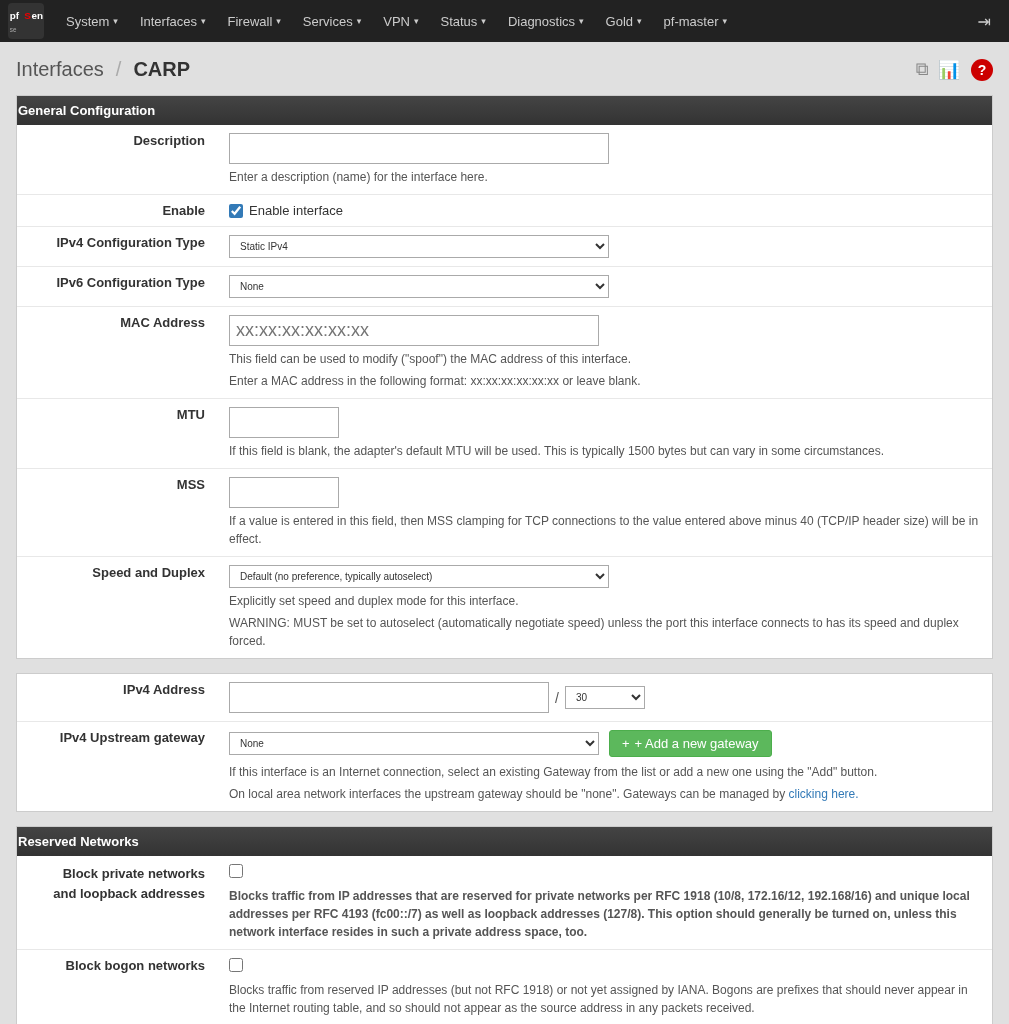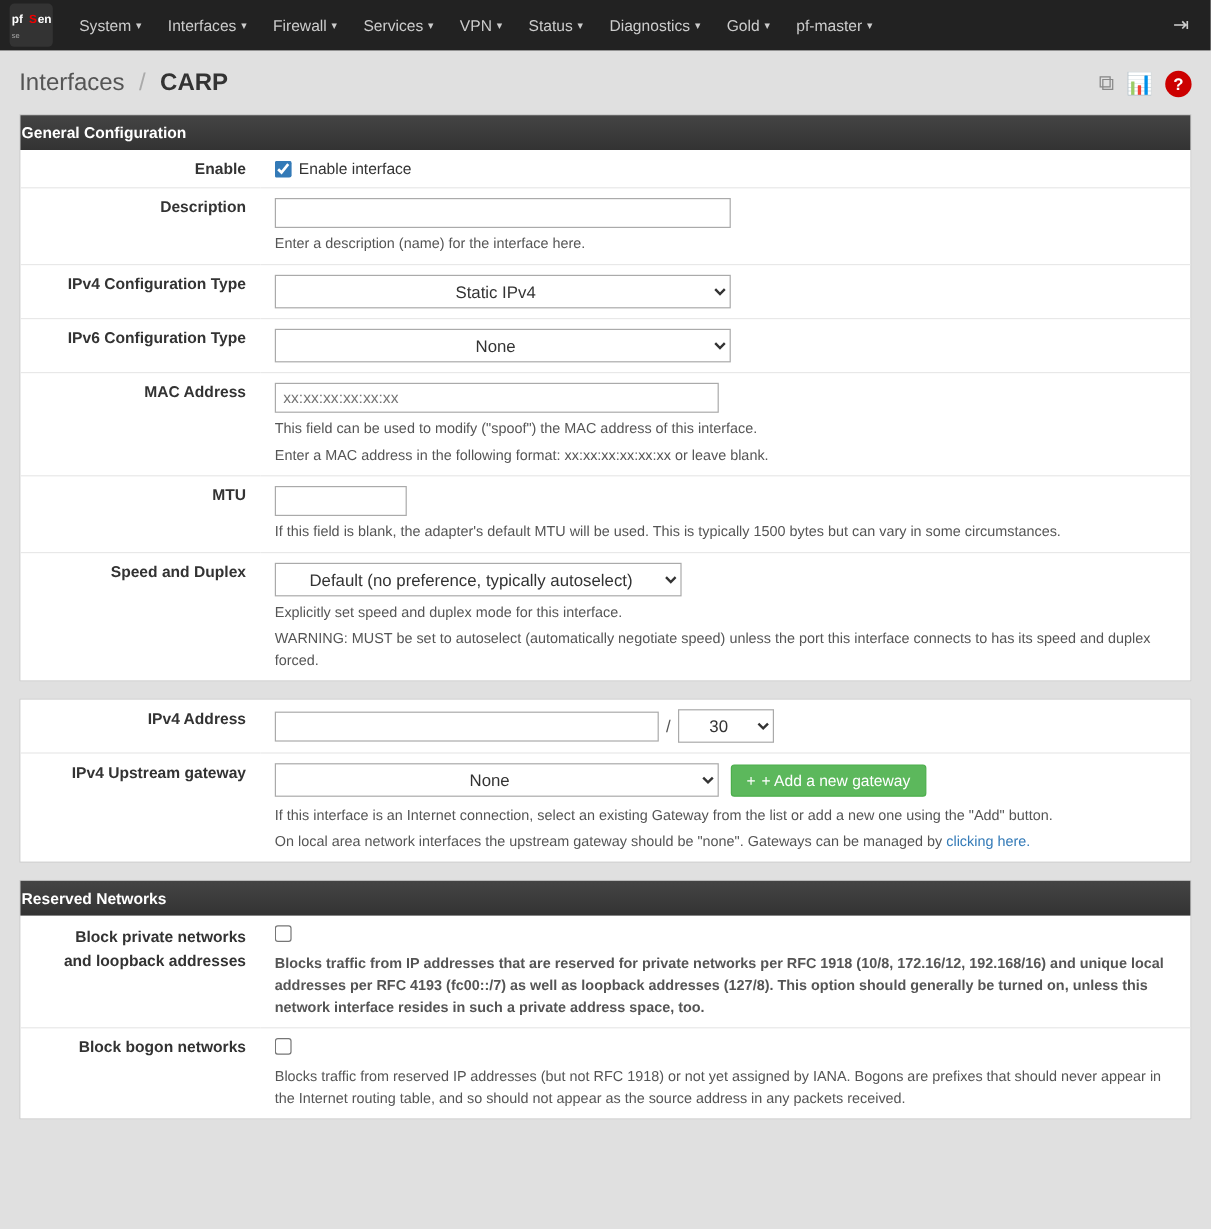--- a/index.html
+++ b/index.html
@@ -29,27 +29,27 @@
     .panel-heading { background: linear-gradient(to bottom, #444, #333); color: #fff; font-size: 13px; font-weight: bold; padding: 7px 1px; }
     .form-table { width: 100%; border-collapse: collapse; }
     .form-table td { padding: 8px 12px; vertical-align: top; border-bottom: 1px solid #e8e8e8; }
     .form-table tr:last-child td { border-bottom: none; }
     .label-cell { width: 200px; text-align: right; font-weight: bold; padding-right: 16px; vertical-align: middle; font-size: 13px; }
     .label-cell-top { width: 200px; text-align: right; font-weight: bold; padding-right: 16px; vertical-align: top; padding-top: 10px; font-size: 13px; }
     .help-text { font-size: 12px; color: #555; margin-top: 4px; line-height: 1.5; }
 
     
     input[type="text"], input[type="number"] {
-      border: 1px solid #aaa; padding: 4px 6px; font-size: 13px; background: #fff; color: #333;
+      border: 1px solid #aaa; padding: 4px 6px; font-size: 18px; background: #fff; color: #333;
     }
     input[type="text"].desc-field { width: 380px; }
     input[type="text"].mac-field { width: 370px; }
     input[type="text"].ipv4-field { width: 320px; }
     input.spinner { width: 100px; }
-    select { border: 1px solid #aaa; padding: 4px 6px; font-size: 14px; background: #fff; color: #333; text-align: center; }
+    select { border: 1px solid #aaa; padding: 4px 6px; font-size: 10px; background: #fff; color: #333; }
     select.full { width: 380px; }
     select.upstream { width: 370px; }
     select.prefix { width: 80px; }
     .checkbox-row { display: flex; align-items: center; gap: 6px; }
     input[type="checkbox"] { width: 14px; height: 14px; }
 
     
     .cb-enabled { accent-color: #337ab7; }
 
     
@@ -138,34 +138,34 @@
       <span class="breadcrumb-icon" style="font-size:18px; background:#c00; color:#fff; border-radius:50%; width:22px; height:22px; display:inline-flex; align-items:center; justify-content:center; font-size:14px; font-weight:bold;">?</span>
     </div>
   </div>
 
   <div class="panel">
     <div class="panel-heading">General Configuration</div>
     <table class="form-table">
 
       <tbody>
           <tr>
+        <td class="label-cell-top">Description</td>
+        <td>
+          <input type="text" class="desc-field" style="">
+          <div class="help-text">Enter a description (name) for the interface here.</div>
+        </td>
+      </tr>
+
+      <tr>
         <td class="label-cell">Enable</td>
         <td>
           <div class="checkbox-row">
             <input type="checkbox" class="cb-enabled" checked="" style="">
             <span>Enable interface</span>
           </div>
-        </td>
-      </tr>
-
-      <tr>
-        <td class="label-cell-top">Description</td>
-        <td>
-          <input type="text" class="desc-field" style="">
-          <div class="help-text">Enter a description (name) for the interface here.</div>
         </td>
       </tr>
 
       <tr>
         <td class="label-cell">IPv4 Configuration Type</td>
         <td>
           <select class="full">
             <option>Static IPv4</option>
             <option>DHCP</option>
             <option>None</option>
@@ -195,25 +195,32 @@
       </tr>
 
       <tr>
         <td class="label-cell-top">MTU</td>
         <td>
           <input type="number" class="spinner" style="width: 110px;">
           <div class="help-text">If this field is blank, the adapter's default MTU will be used. This is typically 1500 bytes but can vary in some circumstances.</div>
         </td>
       </tr>
 
+      <tr>
+        <td class="label-cell-top">MSS</td>
+        <td>
+          <input type="number" class="spinner" style="width: 110px;">
+          <div class="help-text">If a value is entered in this field, then MSS clamping for TCP connections to the value entered above minus 40 (TCP/IP header size) will be in effect.</div>
+        </td>
+      </tr>
 
       <tr>
         <td class="label-cell-top">Speed and Duplex</td>
         <td>
-          <select style="width:339px;">
+          <select style="width:380px;">
             <option>Default (no preference, typically autoselect)</option>
             <option>1000baseT full-duplex</option>
             <option>100baseTX full-duplex</option>
             <option>10baseT half-duplex</option>
           </select>
           <div class="help-text">Explicitly set speed and duplex mode for this interface.</div>
           <div class="help-text">WARNING: MUST be set to autoselect (automatically negotiate speed) unless the port this interface connects to has its speed and duplex forced.</div>
         </td>
       </tr>
     </tbody>

